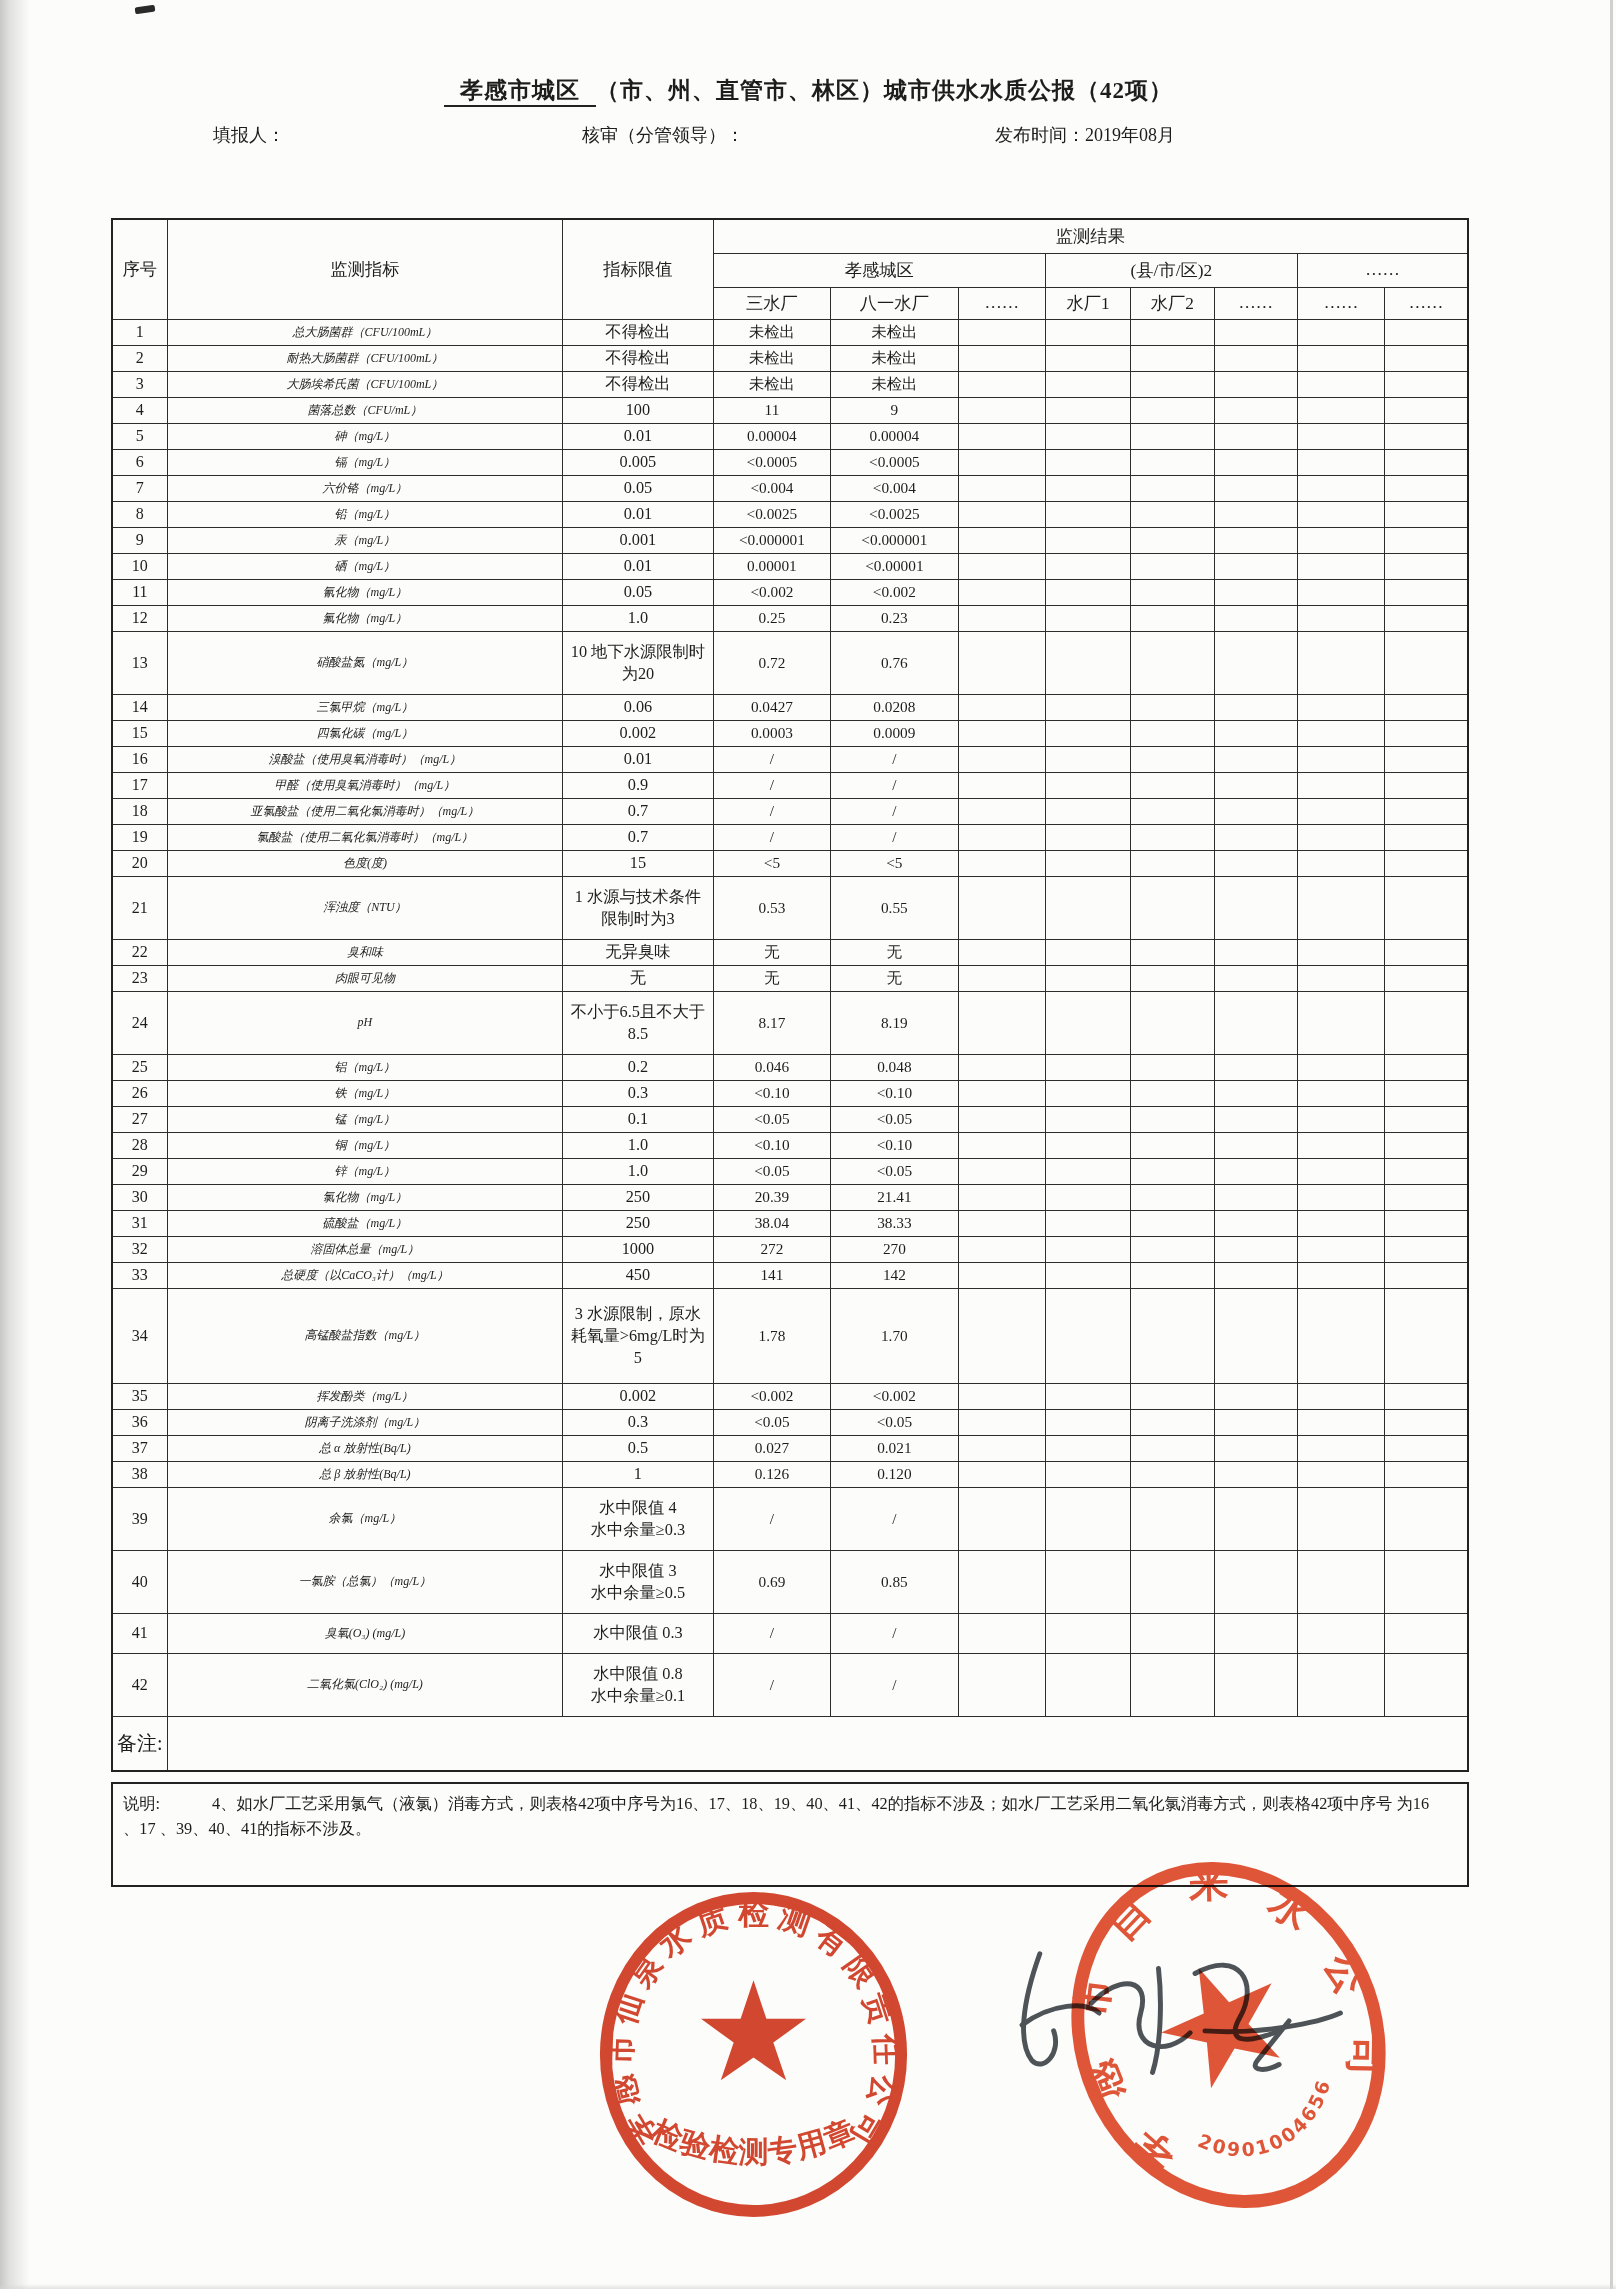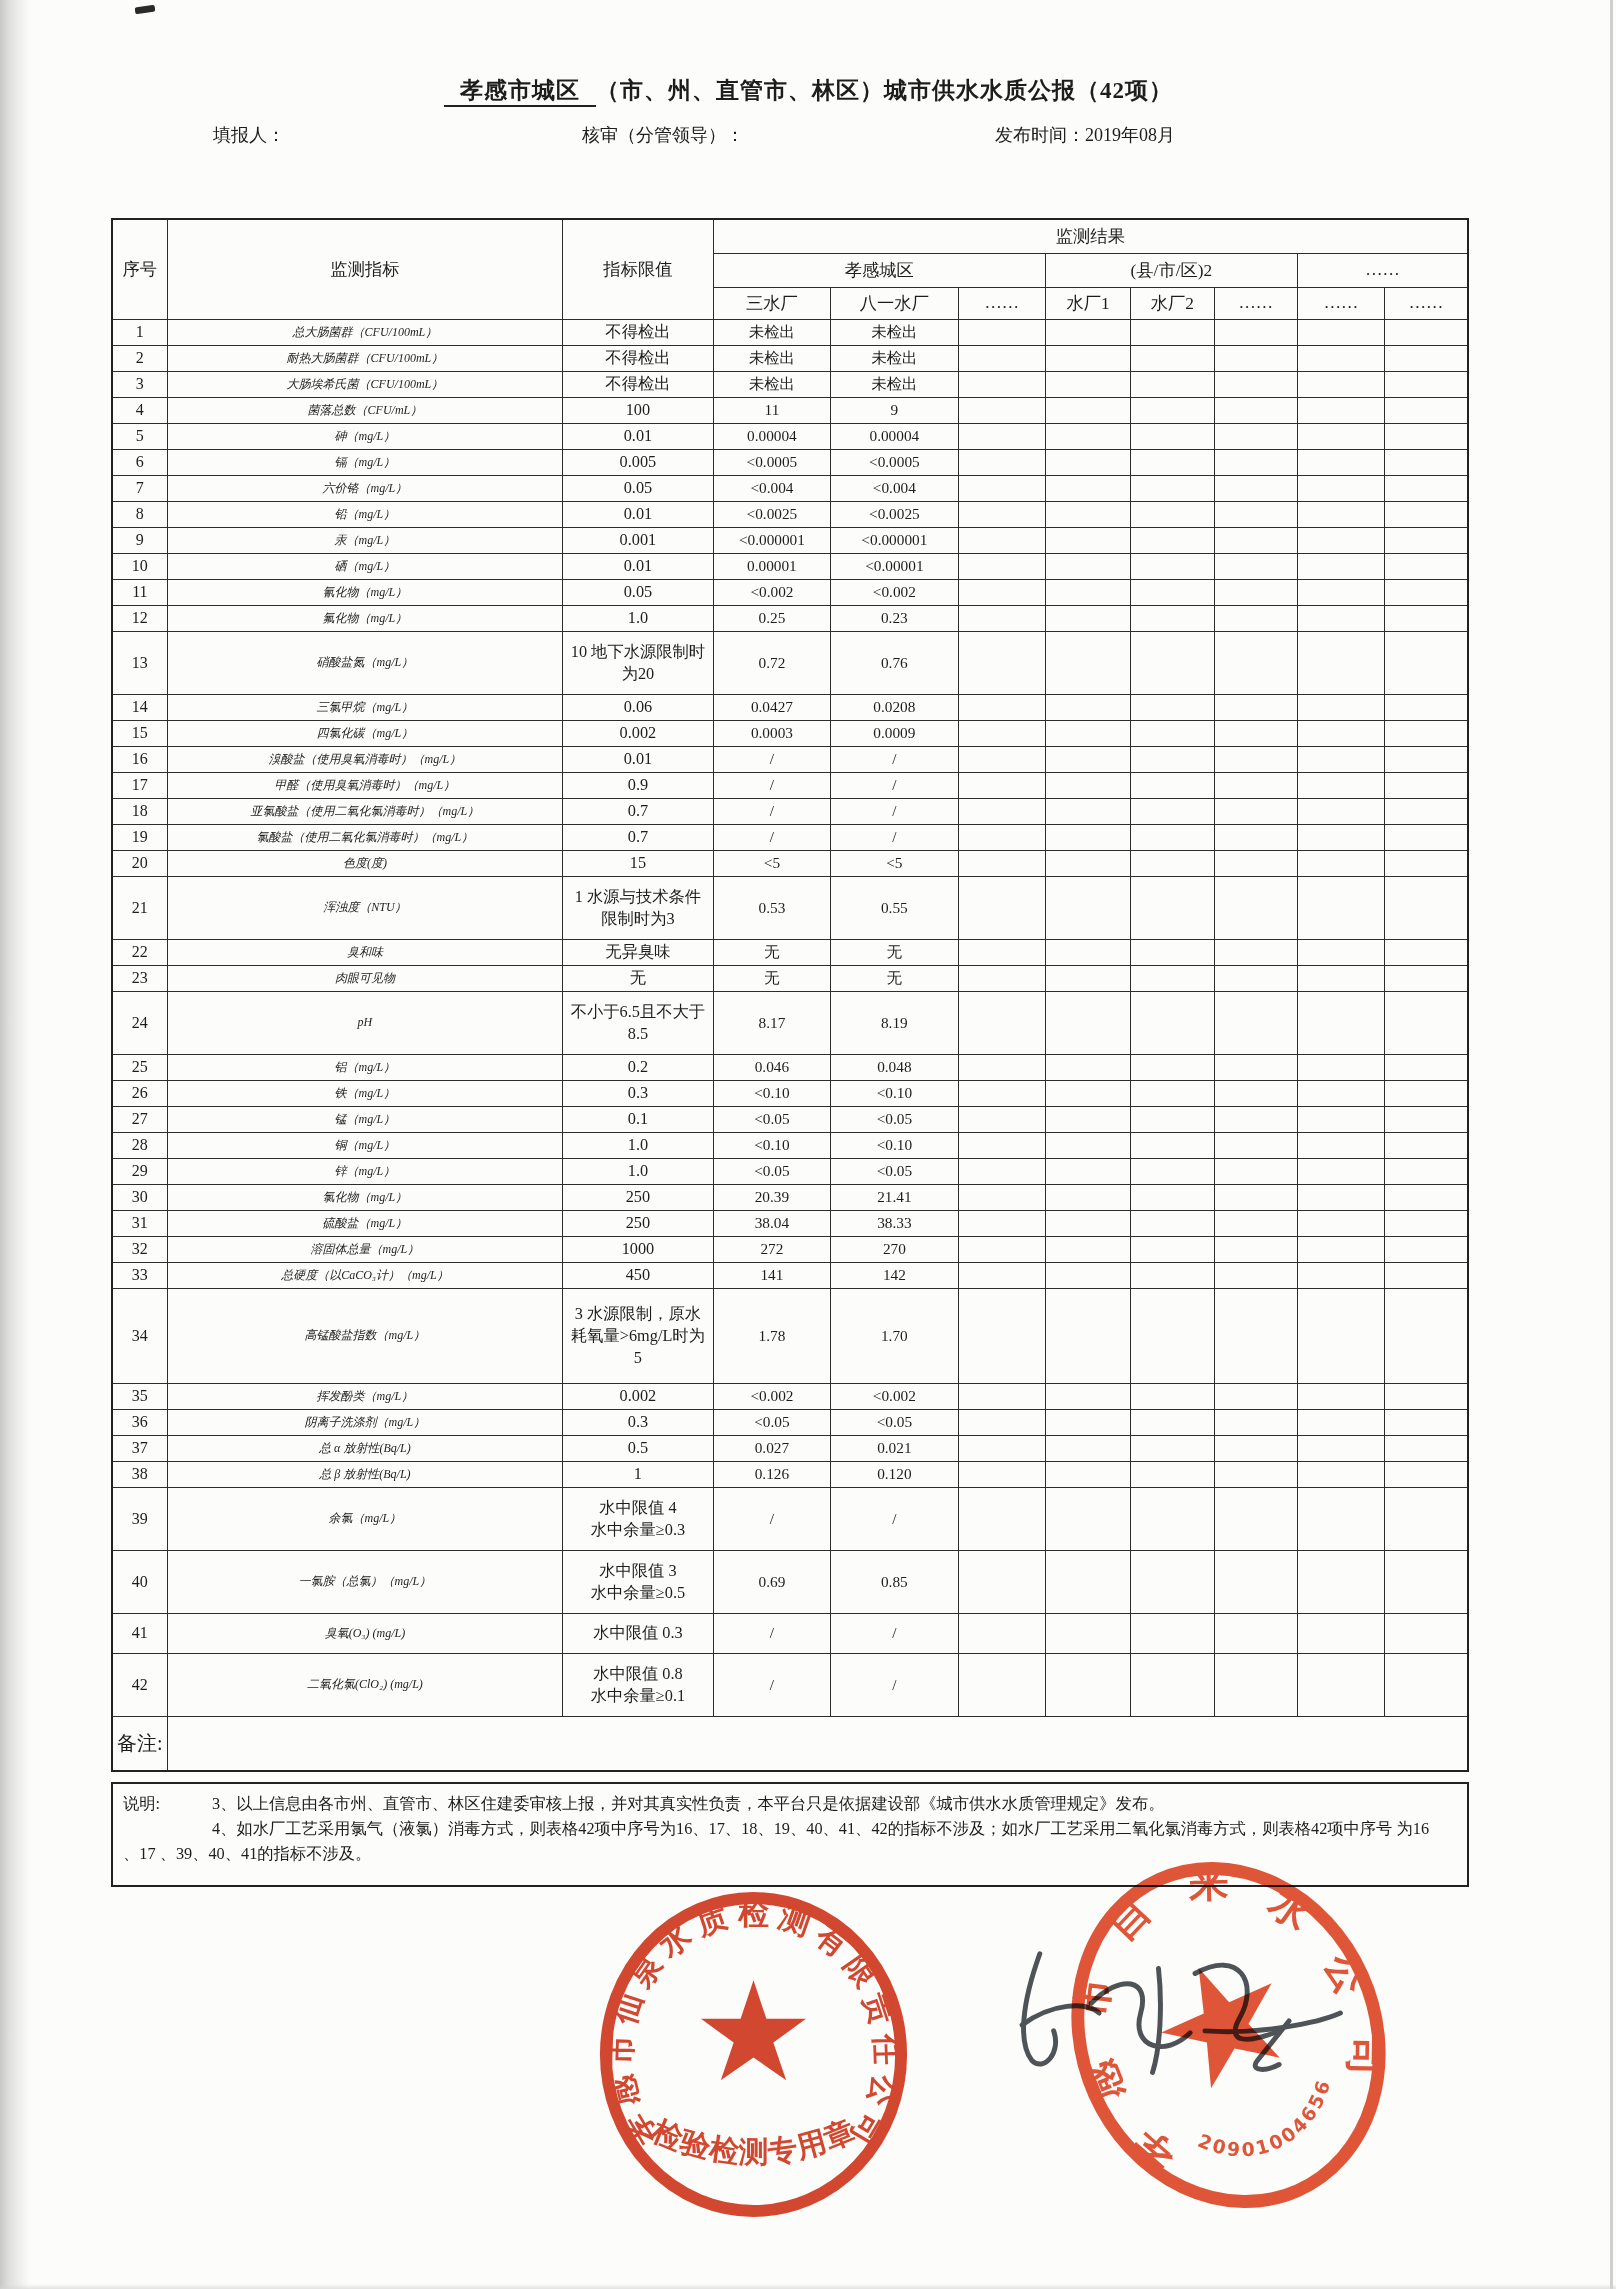--- a/index.html
+++ b/index.html
@@ -666,21 +666,20 @@
       <tr class="remark-row">
         <td>备注:</td>
         <td colspan="10"></td>
       </tr>
     </tbody>
   </table>
 
   <div class="notes-box">
     <span class="notes-label">说明:</span>
     <div class="notes-text">
-      <p>3、以上信息由各市州、直管市、林区住建委审核上报，并对其真实性负责，本平台只是依据建设部《城市供水水质管理规定》发布。</p>
       <p>4、如水厂工艺采用氯气（液氯）消毒方式，则表格42项中序号为16、17、18、19、40、41、42的指标不涉及；如水厂工艺采用二氧化氯消毒方式，则表格42项中序号 为16 、17 、39、40、41的指标不涉及。</p>
     </div>
   </div>
 </div>
 
 <div class="stamp" style="left:594px;top:1887px;">
   <svg width="319" height="337" viewBox="0 0 322 340" xmlns="http://www.w3.org/2000/svg">
     <g fill="none" stroke="#d13a20">
       <ellipse cx="161" cy="169" rx="149" ry="158" stroke-width="12"></ellipse>
     </g>

